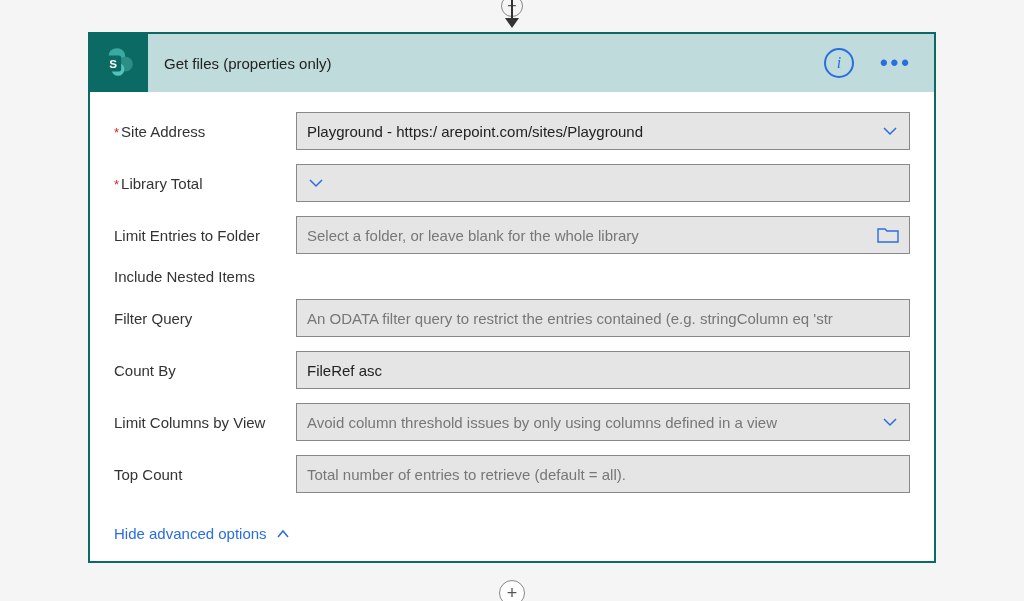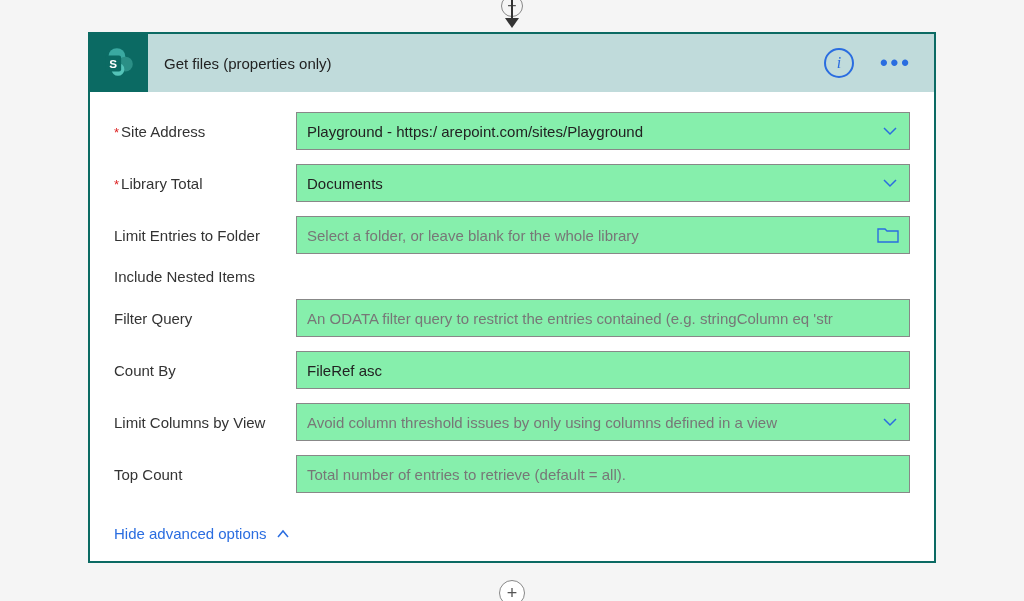--- a/index.html
+++ b/index.html
@@ -119,21 +119,21 @@
   .req { color: #d22; margin-right: 2px; font-size: 13px; }
   .field-control {
     flex: 1;
     border: 1px solid #888;
     height: 38px;
     display: flex;
     align-items: center;
     padding: 0 10px;
     font-size: 15px;
     color: #222;
-    background: #86efac;
+    background: #e5e5e5;
     cursor: pointer;
     gap: 8px;
   }
   .field-control .value { flex: 1; white-space: nowrap; overflow: hidden; }
   .field-control .placeholder { flex: 1; color: #777; white-space: nowrap; overflow: hidden; }
   .chev { flex-shrink: 0; display:flex; align-items:center; color:#2a6de0; }
   .folder-ico { flex-shrink: 0; display:flex; align-items:center; color:#2a6de0; }
   .adv-toggle {
     margin-top: 18px;
     color: #2a6de0;
@@ -205,21 +205,20 @@
         </span>
       </div>
     </div>
 
     <div class="field-row">
       <div class="field-label">
         <span class="req">*</span>
         <span>Library Total</span>
       </div>
       <div class="field-control">
-        <span class="value">Documents</span>
         <span class="chev">
           <svg width="18" height="18" viewBox="0 0 18 18">
               <polyline points="3,6 9,12 15,6" fill="none" stroke="#2a6de0" stroke-width="1.5"></polyline>
             </svg>
         </span>
       </div>
     </div>
 
     <div class="field-row">
       <div class="field-label">

